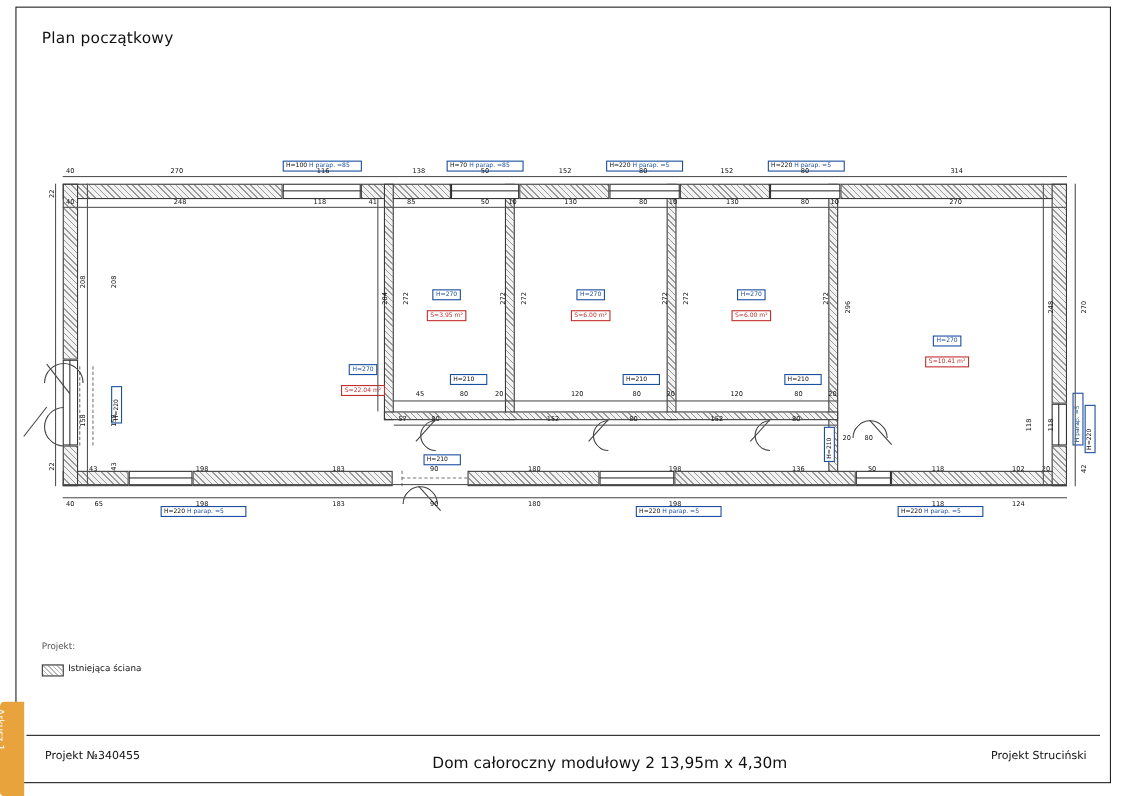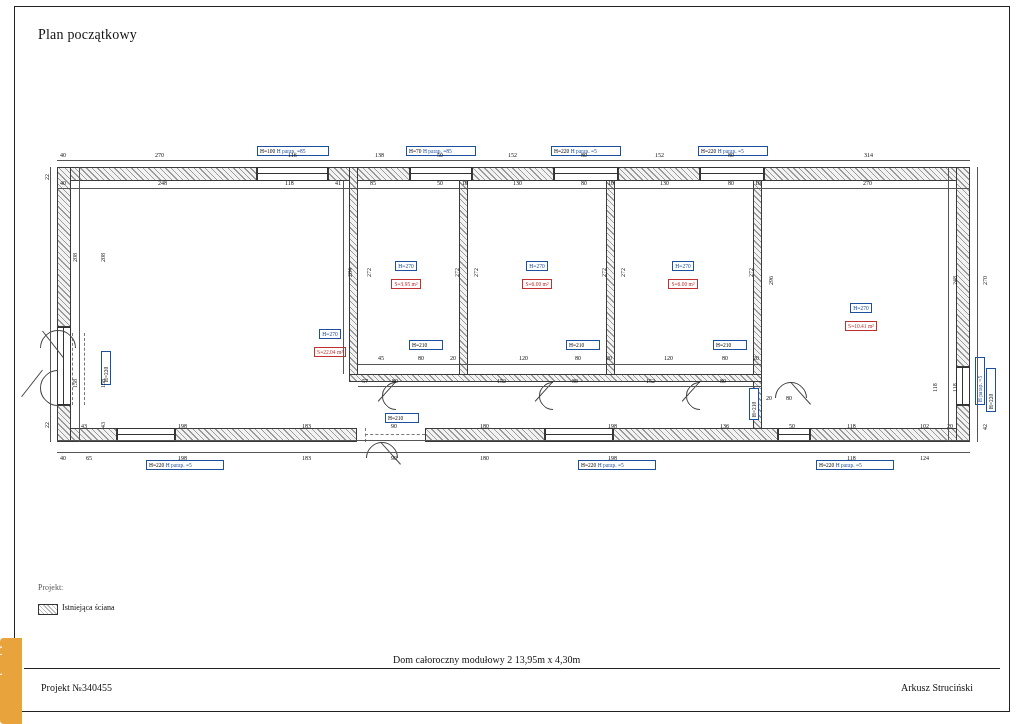--- a/index.html
+++ b/index.html
@@ -1,21 +1,21 @@
 <!DOCTYPE html>
 <html><head>
 <meta charset="utf-8">
 <style>
   html,body{margin:0;padding:0;background:#ffffff;}
   body{width:1024px;height:724px;font-family:"DejaVu Sans",sans-serif;overflow:hidden;}
-  #sheet{position:relative;width:1024px;height:724px;background:#fff;font-family:Liberation Serif, serif;}
+  #sheet{position:relative;width:1024px;height:724px;background:#fff;}
   .frame{position:absolute;left:14px;top:6px;width:996px;height:706px;border:1px solid #222;box-sizing:border-box;}
   .title{position:absolute;left:38px;top:27px;font-size:14px;color:#111;letter-spacing:.2px;}
   .footer-left{position:absolute;left:41px;top:682px;font-size:10px;color:#111;}
-  .footer-center{position:absolute;left:393px;top:654px;font-size:10px;color:#111;}
+  .footer-center{position:absolute;left:393px;top:686px;font-size:14px;color:#111;}
   .footer-right{position:absolute;left:901px;top:682px;font-size:10px;color:#111;}
   .footline{position:absolute;left:24px;top:668px;width:976px;height:0;border-top:1px solid #222;}
   .legend-title{position:absolute;left:38px;top:583px;font-size:8px;color:#555;}
   .legend-swatch{position:absolute;left:38px;top:604px;width:18px;height:9px;border:1px solid #333;
      background:repeating-linear-gradient(45deg,#bdbdbd 0 1px,#ffffff 1px 3px);}
   .legend-label{position:absolute;left:62px;top:603px;font-size:8px;color:#111;}
   .tab{position:absolute;left:0;top:638px;width:22px;height:86px;background:#e8a33d;border-radius:4px 0 0 4px;}
   .tab span{position:absolute;left:4px;top:6px;width:76px;font-size:9px;color:#fff;
      transform:rotate(90deg);transform-origin:0 0;white-space:nowrap;}
 
@@ -302,18 +302,18 @@
     <div class="dimtxt" style="left:766px;top:395px;">20</div>
   </div>
 
   <div class="legend-title">Projekt:</div>
   <div class="legend-swatch"></div>
   <div class="legend-label">Istniejąca ściana</div>
 
   <div class="footline"></div>
   <div class="footer-left">Projekt №340455</div>
   <div class="footer-center">Dom całoroczny modułowy 2 13,95m x 4,30m</div>
-  <div class="footer-right">Arkusz Struciński</div>
+  <div class="footer-right">Projekt Struciński</div>
 
   <div class="tab">
     <span>Arkusz 1</span>
   </div>
 </div>
 
 </body></html>

